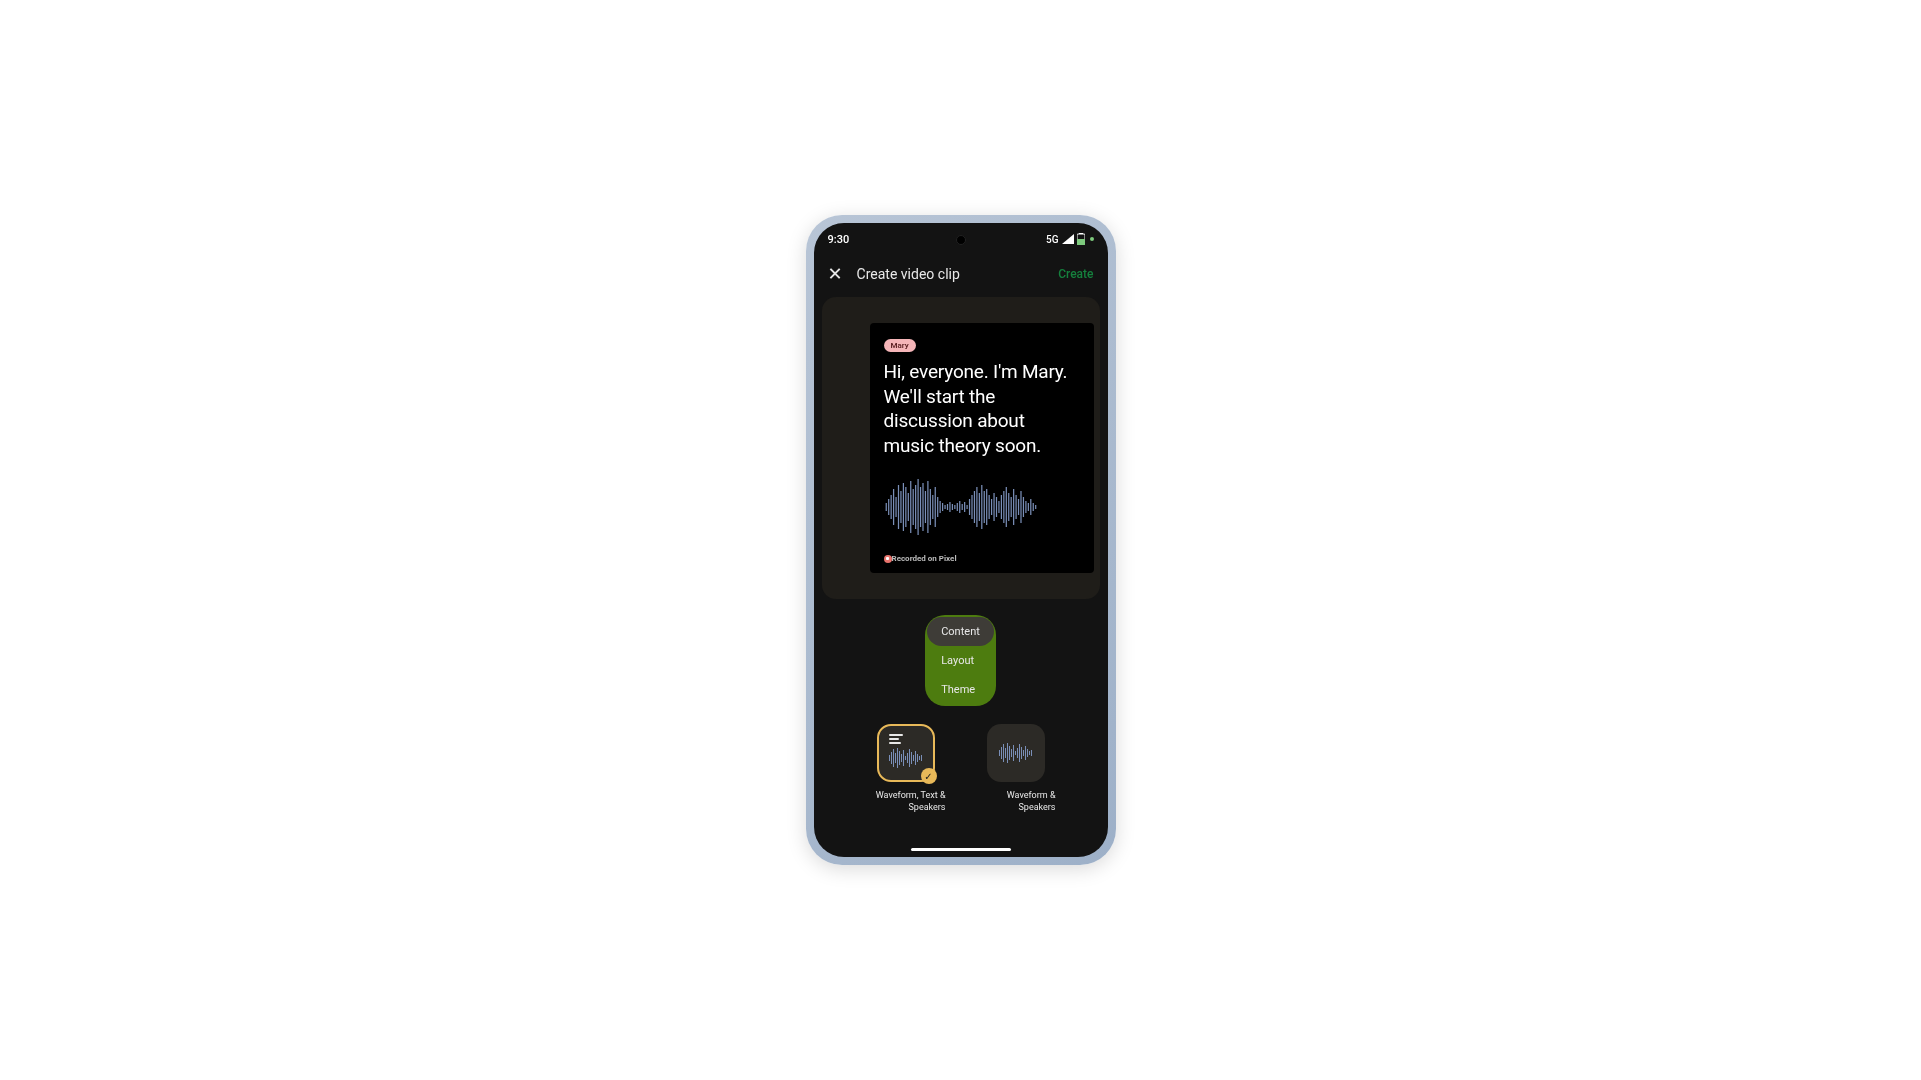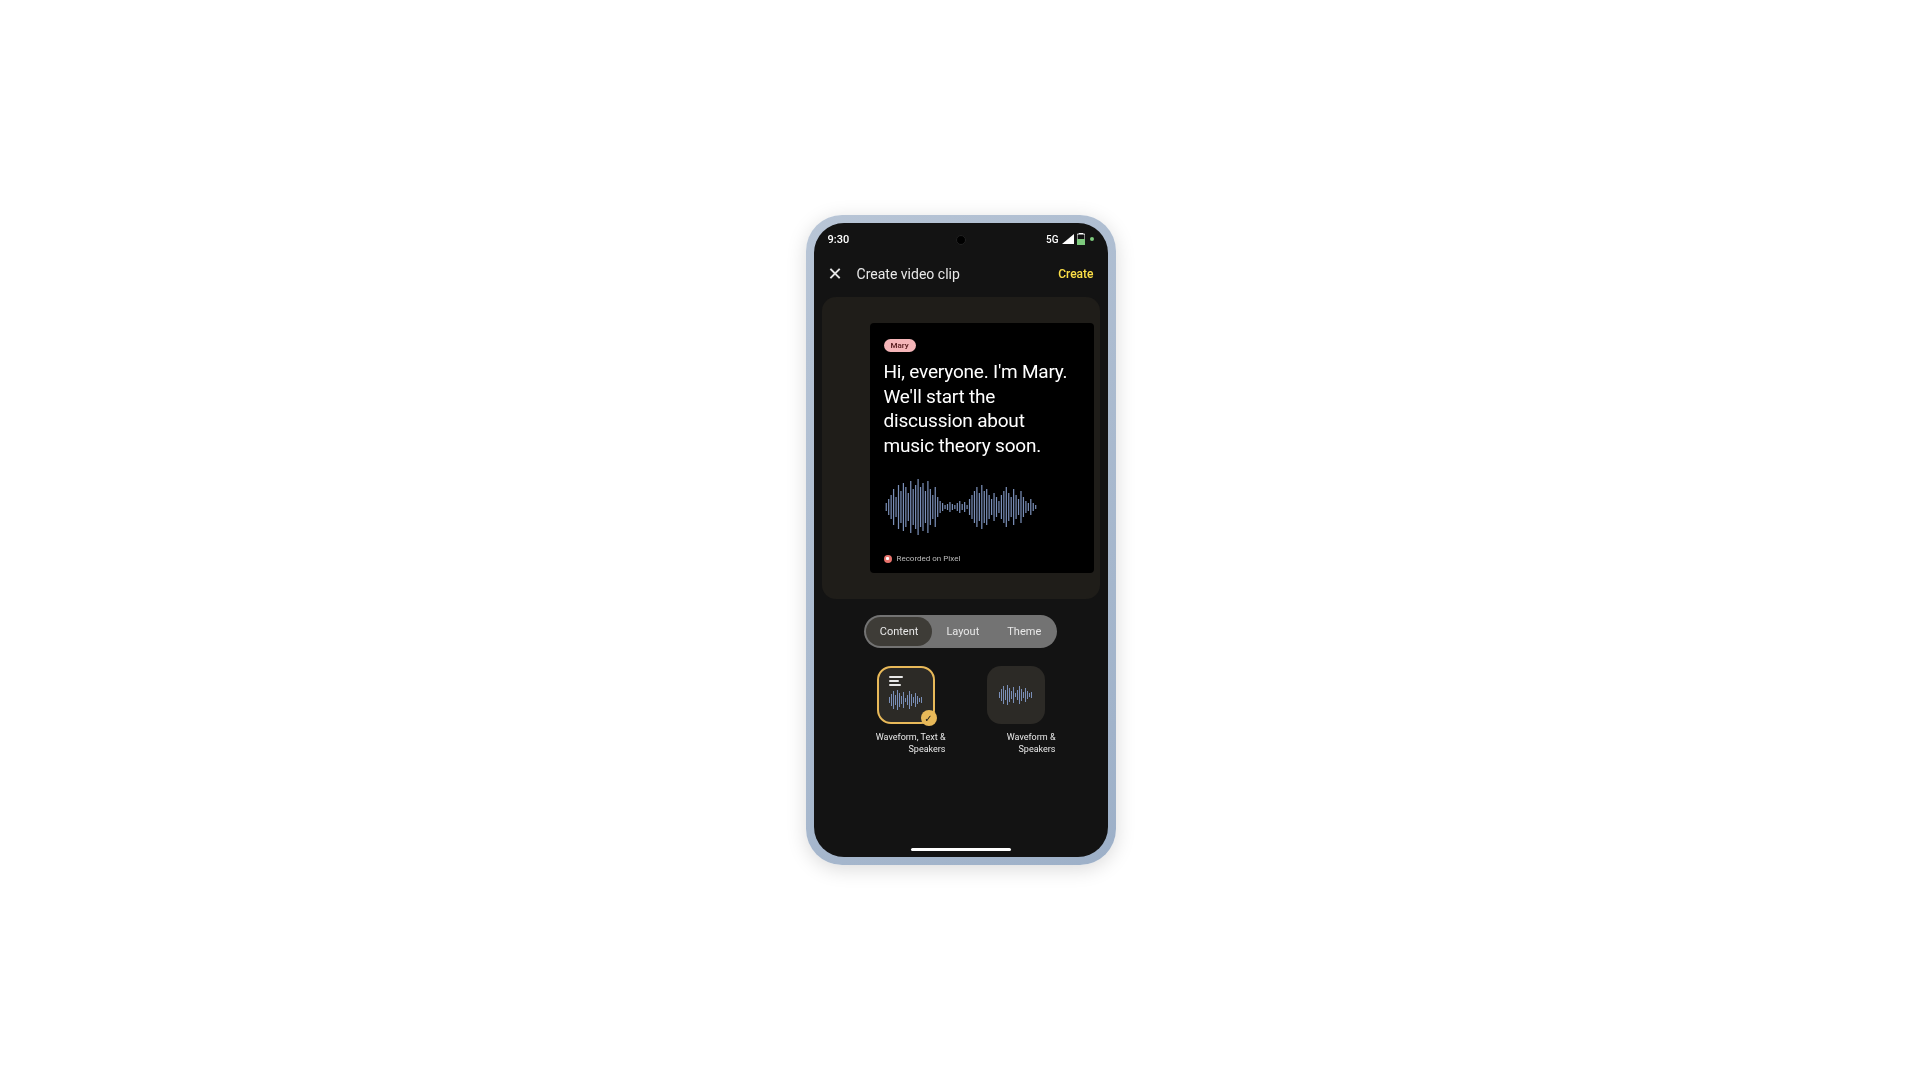--- a/index.html
+++ b/index.html
@@ -57,21 +57,21 @@
   .status-right span { font-size: 10px; }
   .nav-bar {
     display: flex;
     align-items: center;
     justify-content: space-between;
     padding: 10px 14px;
   }
   .nav-left { display: flex; align-items: center; gap: 14px; }
   .close-x { color: #e8e8e8; font-size: 18px; cursor: pointer; line-height: 1; }
   .nav-title { color: #e8e8e8; font-size: 14px; font-weight: 400; }
-  .create-btn { color: #fde047; font-size: 12px; font-weight: 500; cursor: pointer; text-align: right; }
+  .create-btn { color: #15803d; font-size: 12px; font-weight: 500; cursor: pointer; text-align: right; }
   .preview-area {
     margin: 4px 8px 0 8px;
     background: #1f1d19;
     border-radius: 14px;
     padding: 26px 6px 26px 6px;
   }
   .preview-card {
     background: #000;
     border-radius: 4px;
     padding: 16px 14px 10px 14px;
@@ -101,37 +101,38 @@
   .waveform {
     margin: 18px 0 14px 0;
     height: 60px;
     display: flex;
     align-items: center;
   }
   .waveform svg { width: 100%; height: 60px; }
   .recorded-row {
     display: flex;
     align-items: center;
-    gap: 5px;
     margin-top: auto;
+    font-weight: bold;
   }
   .recorded-dot {
     width: 8px; height: 8px; border-radius: 50%;
     background: #e8736c;
     display: flex; align-items: center; justify-content: center;
   }
   .recorded-dot::after { content:''; width:3px; height:3px; background:#fff; border-radius:1px; }
   .recorded-text { color: #bbb; font-size: 8px; }
   .segmented {
     margin: 16px auto 0 auto;
-    background: #737373;
+    background: #4d7c0f;
     border-radius: 20px;
     display: flex;
     padding: 2px;
     width: fit-content;
+    flex-direction: column;
   }
   .seg-item {
     padding: 8px 14px;
     font-size: 11px;
     color: #e8e8e8;
     border-radius: 18px;
     cursor: pointer;
   }
   .seg-item.active { background: #3e3c37; }
   .options-row {

